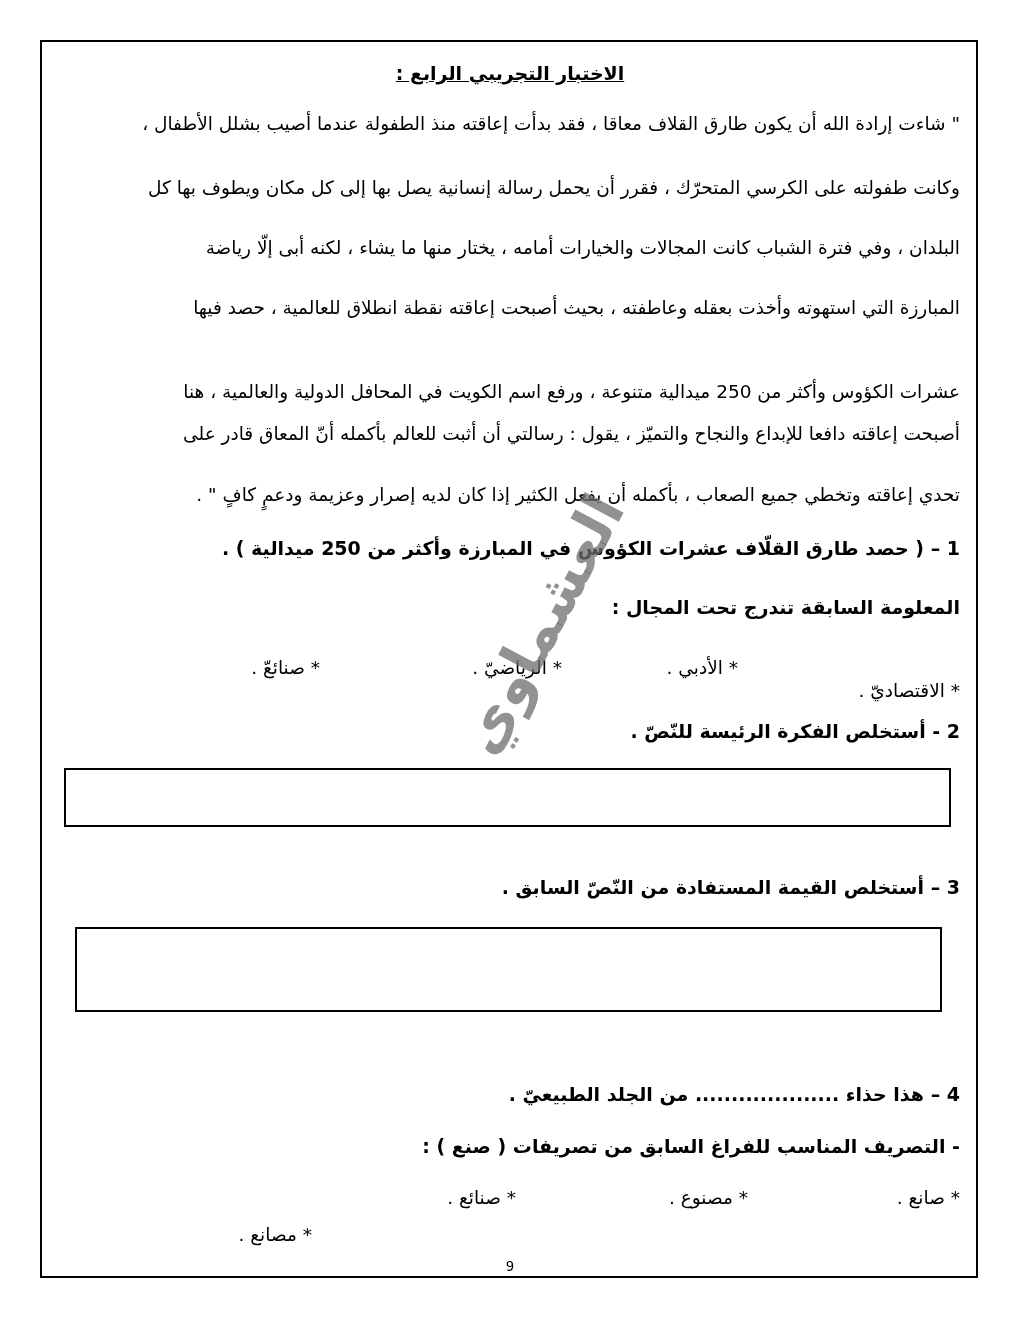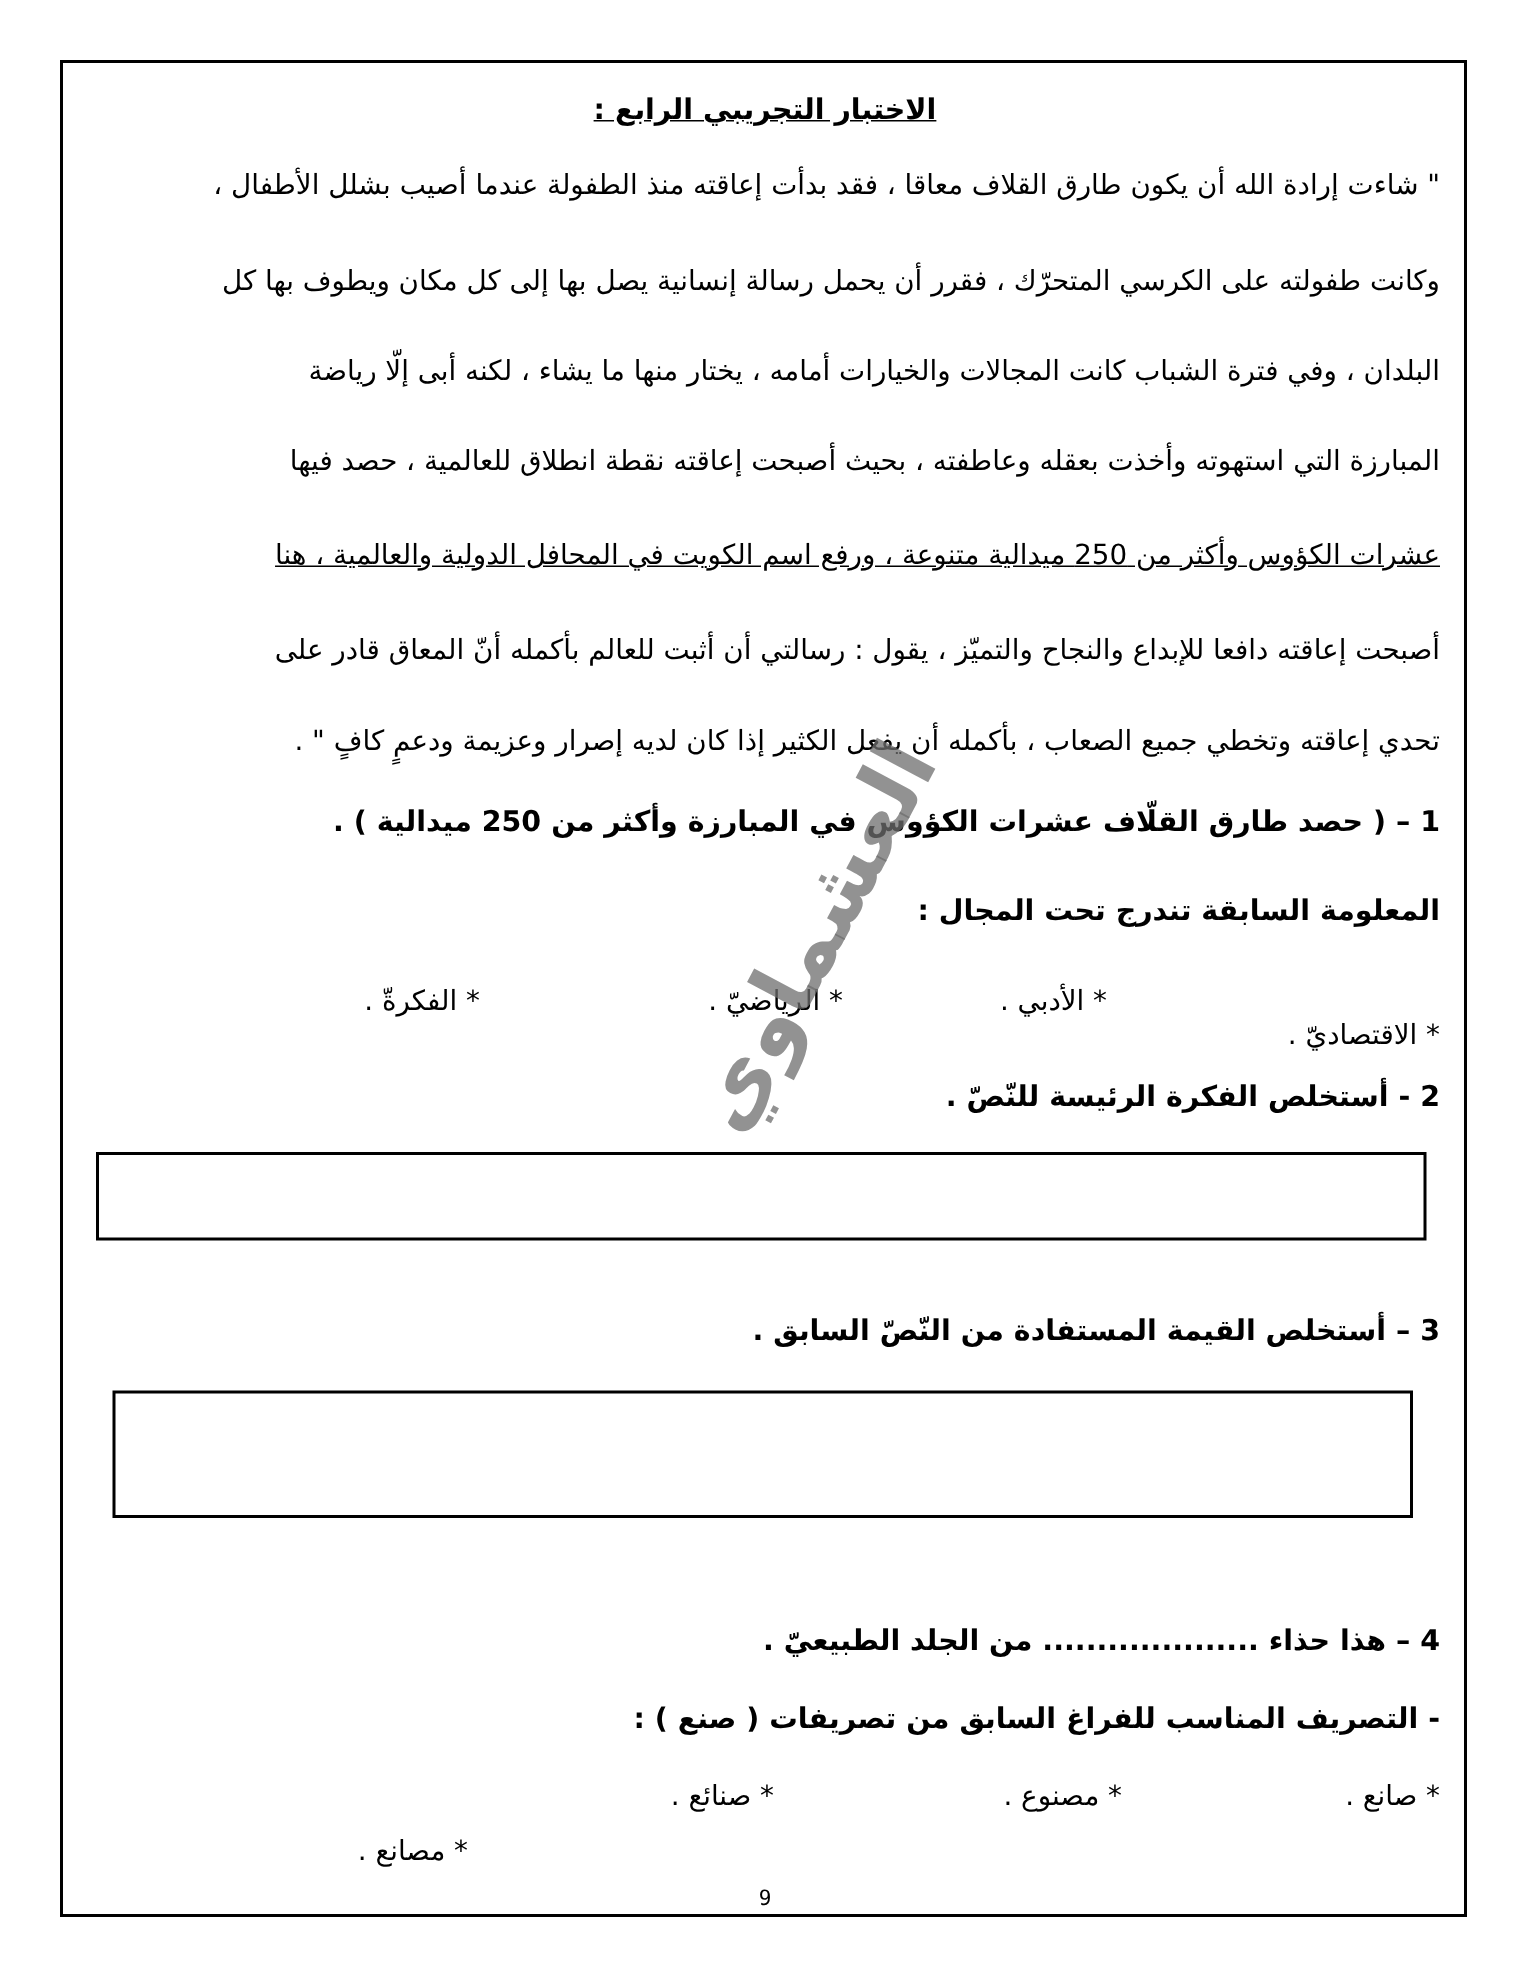--- a/index.html
+++ b/index.html
@@ -25,32 +25,32 @@
 <body>
 
 <div class="page-border"></div>
 
 <div class="title">الاختبار التجريبي الرابع :</div>
 
 <div class="line para" style="top:113px;">" شاءت إرادة الله أن يكون طارق القلاف معاقا ، فقد بدأت إعاقته منذ الطفولة عندما أصيب بشلل الأطفال ،</div>
 <div class="line para" style="top:177px;">وكانت طفولته على الكرسي المتحرّك ، فقرر أن يحمل رسالة إنسانية يصل بها إلى كل مكان ويطوف بها كل</div>
 <div class="line para" style="top:237px;">البلدان ، وفي فترة الشباب كانت المجالات والخيارات أمامه ، يختار منها ما يشاء ، لكنه أبى إلّا رياضة</div>
 <div class="line para" style="top:297px;">المبارزة التي استهوته وأخذت بعقله وعاطفته ، بحيث أصبحت إعاقته نقطة انطلاق للعالمية ، حصد فيها</div>
-<div class="line para" style="top:360px;text-decoration:underline;">عشرات الكؤوس وأكثر من 250 ميدالية متنوعة ، ورفع اسم الكويت في المحافل الدولية والعالمية ، هنا</div>
+<div class="line para" style="top:381px;">عشرات الكؤوس وأكثر من 250 ميدالية متنوعة ، ورفع اسم الكويت في المحافل الدولية والعالمية ، هنا</div>
 <div class="line para" style="top:423px;margin-left:16px;">أصبحت إعاقته دافعا للإبداع والنجاح والتميّز ، يقول : رسالتي أن أثبت للعالم بأكمله أنّ المعاق قادر على</div>
 <div class="line para" style="top:484px;">تحدي إعاقته وتخطي جميع الصعاب ، بأكمله أن يفعل الكثير إذا كان لديه إصرار وعزيمة ودعمٍ كافٍ " .</div>
 
 <div class="line q" style="top:537px;">1 – ( حصد طارق القلّاف عشرات الكؤوس في المبارزة وأكثر من 250 ميدالية ) .</div>
 <div class="line q" style="top:596px;">المعلومة السابقة تندرج تحت المجال :</div>
 
 <div class="opts" style="top:657px; left:60px; height:30px;">
   <span style="right:0;margin-top:23px;">* الاقتصاديّ .</span>
   <span style="right:222px;">* الأدبي .</span>
   <span style="right:398px;">* الرياضيّ .</span>
-  <span style="right:640px;">* الفكرةّ .</span>
+  <span style="right:640px;">* صنائعّ .</span>
 </div>
 
 <div class="watermark">العشماوي</div>
 
 <div class="line q" style="top:720px;">2 - أستخلص الفكرة الرئيسة للنّصّ .</div>
 <div class="answer-box" style="left:64px; top:768px; width:887px; height:59px;"></div>
 
 <div class="line q" style="top:876px;">3 – أستخلص القيمة المستفادة من النّصّ السابق .</div>
 <div class="answer-box" style="left:75px; top:927px; width:867px; height:85px;"></div>
 

